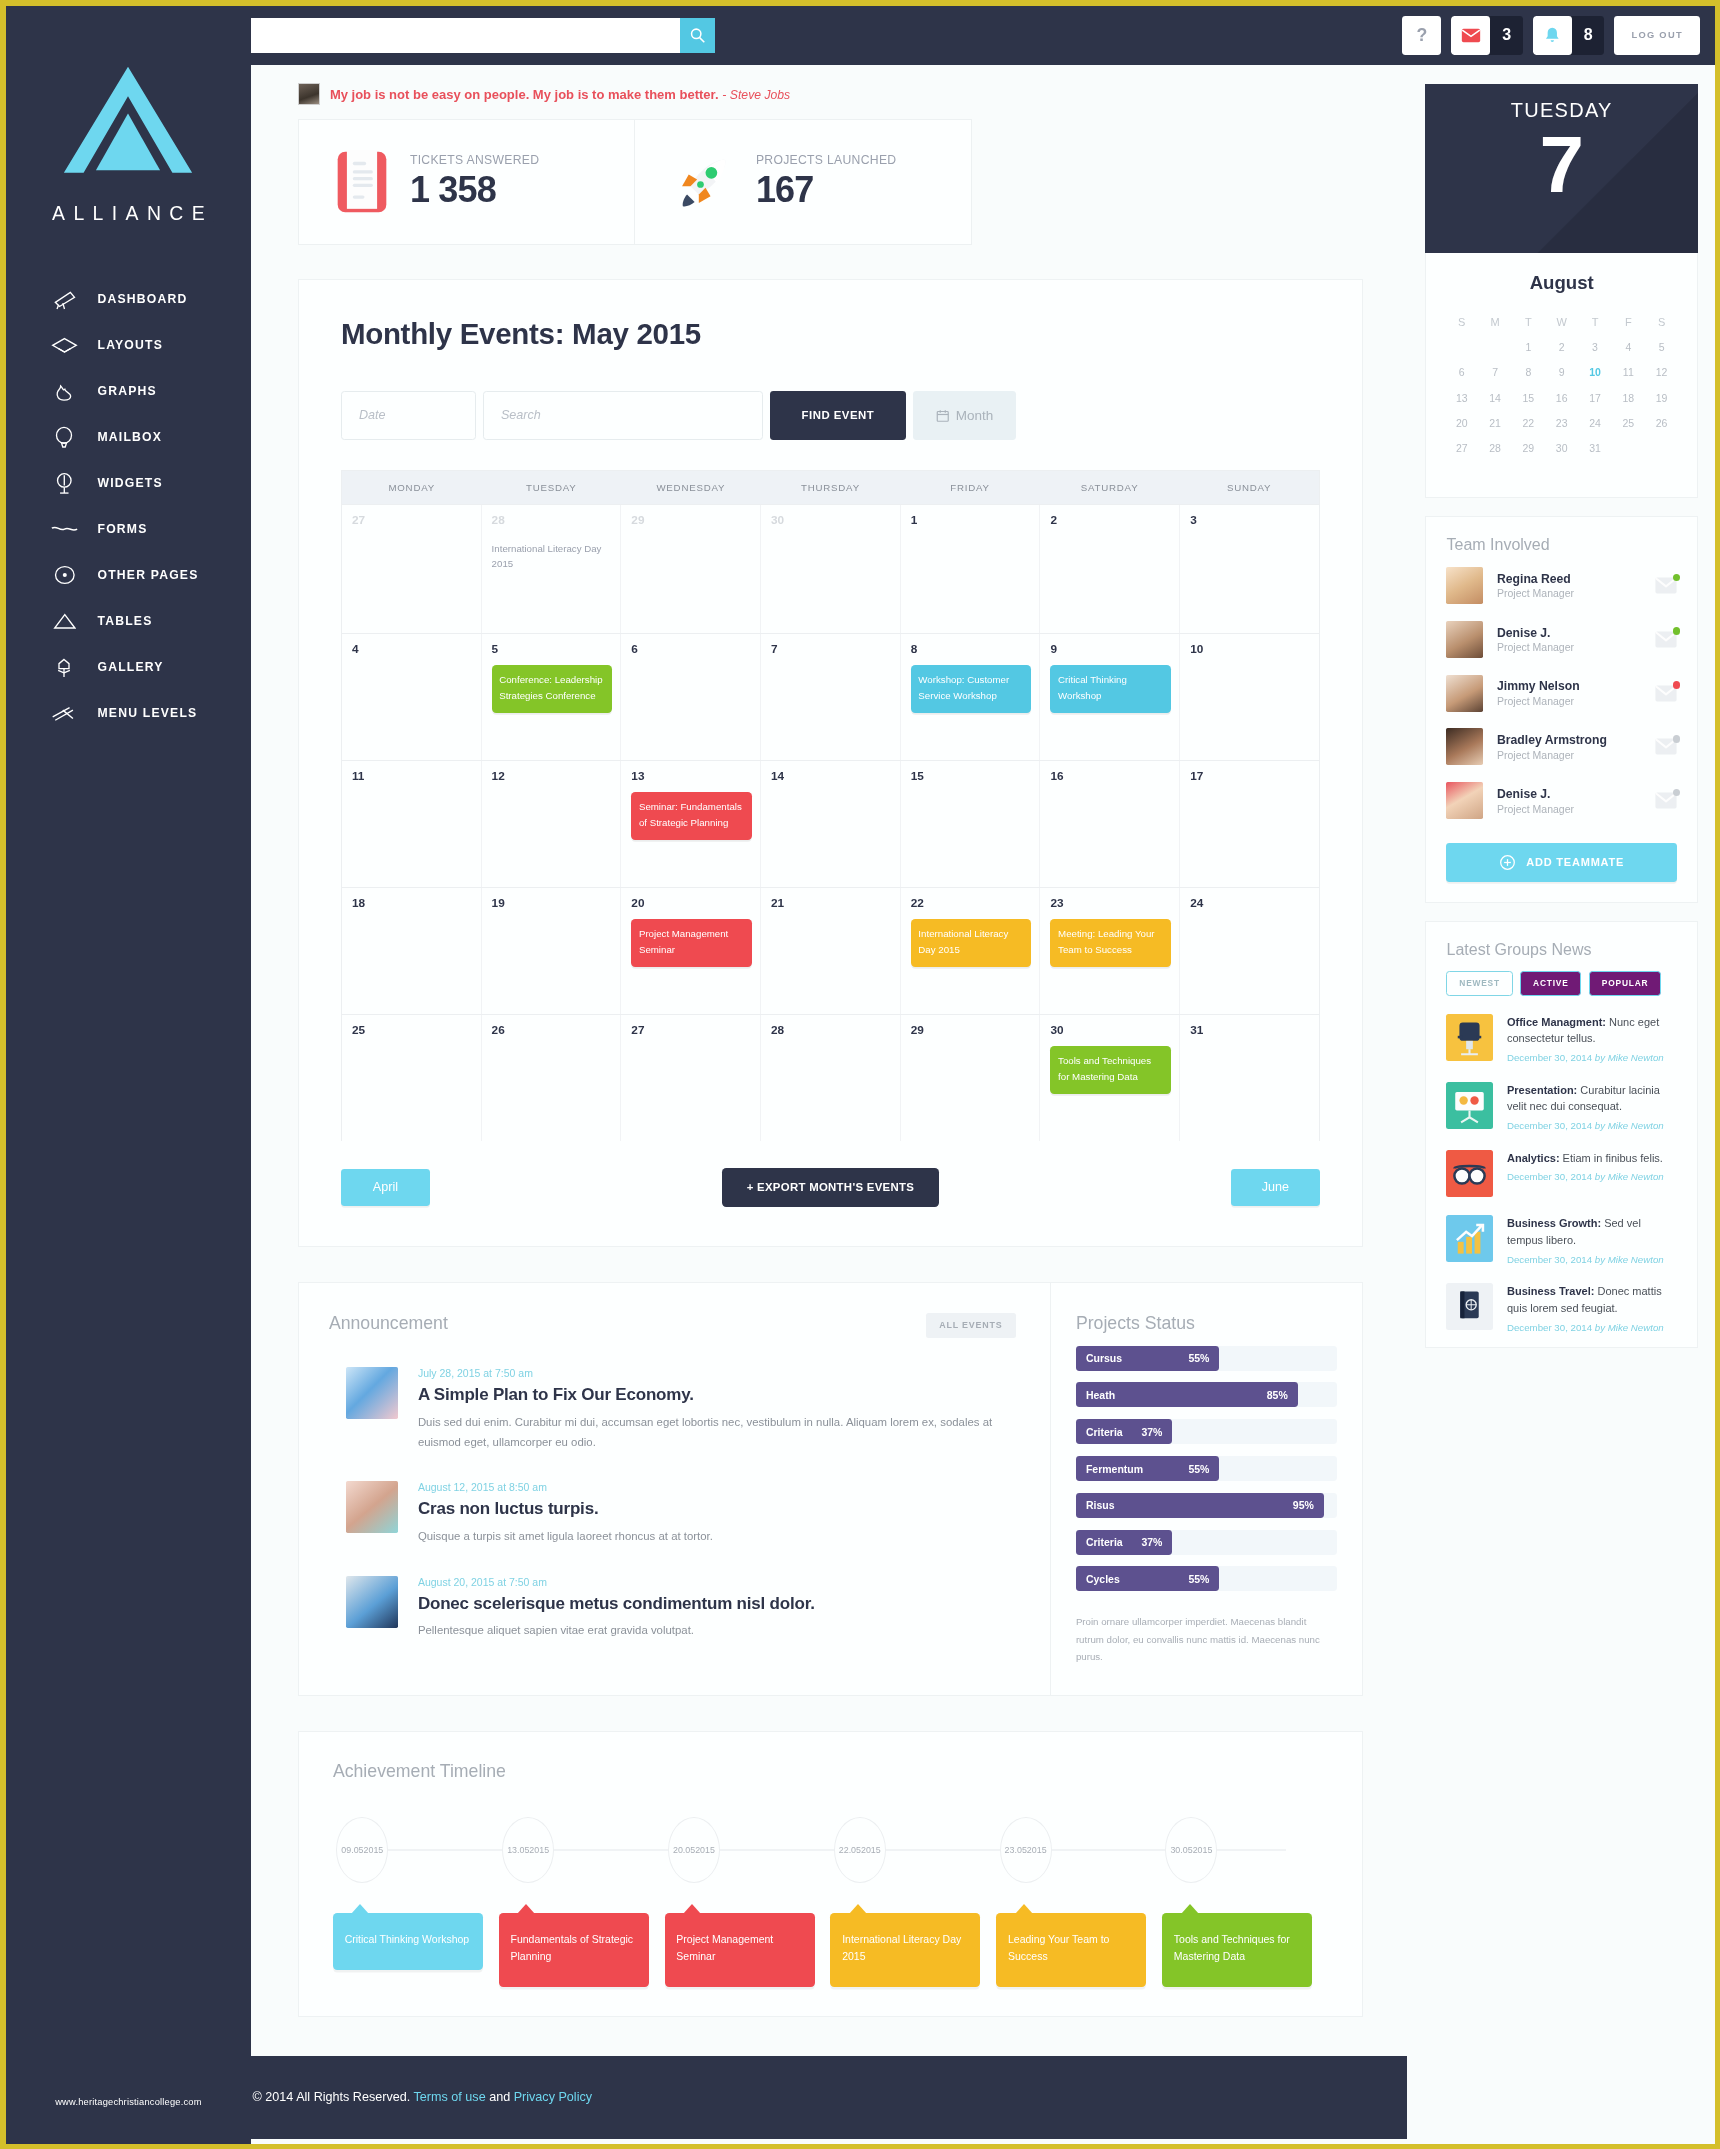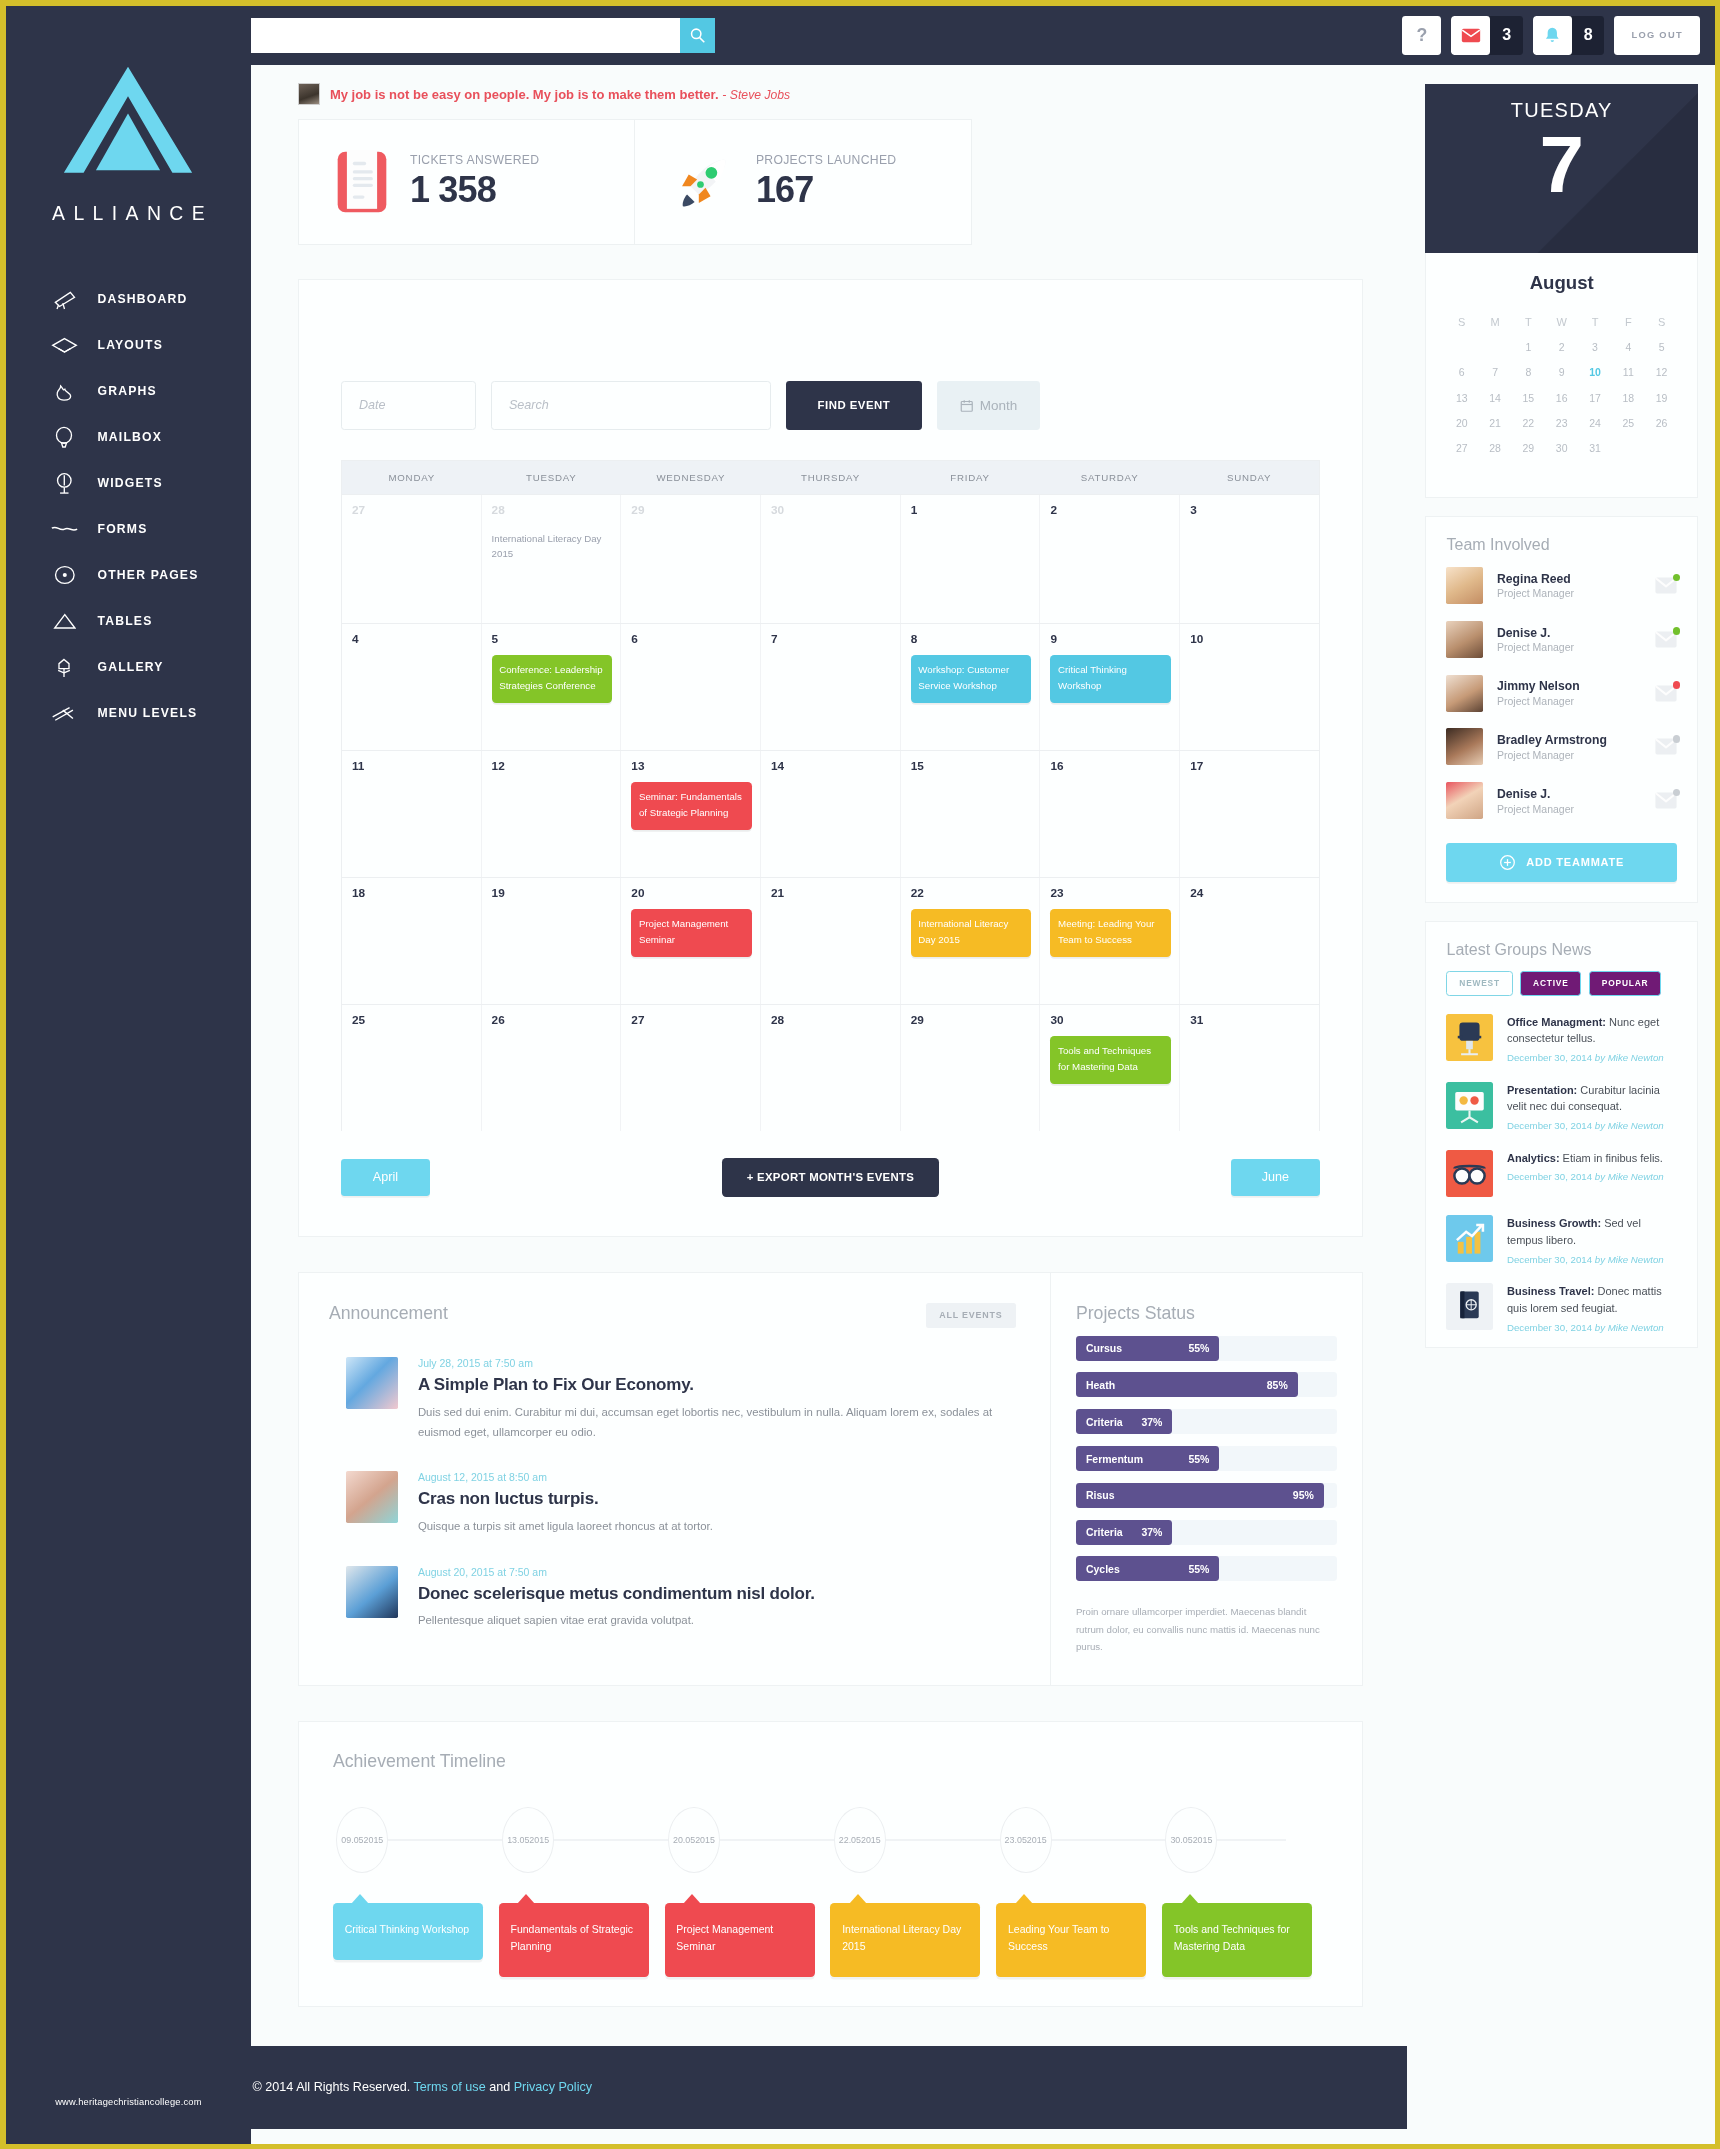--- a/index.html
+++ b/index.html
@@ -134,21 +134,21 @@
   .stat-label { font-size: 12.2px; color: #9aa0ad; letter-spacing: 0.3px; }
   .stat-num { font-size: 36px; font-weight: 700; color: #2e3449; margin-top: 1.7px; letter-spacing:-0.8px;}
 
   
   .card {
     background: #fdffff; border: 0.8px solid #eef2f3;
     margin: 34px 44px 0 47px; padding: 37px 42px 39px 42px;
   }
   .card-title { font-size: 29.5px; font-weight: 700; color: #2e3449; letter-spacing: -0.3px;}
 
-  .filter-row { display: flex; align-items: center; gap: 15px; margin-top: 64px; }
+  .filter-row { display: flex; align-items: center; gap: 7px; margin-top: 40px; }
   .fld {
     height: 49px; border: 0.8px solid #e6ecee; border-radius: 3.4px; background:#fdffff;
     padding: 0 17px; font-size: 12.6px; color: #5d6470; outline: none;
     font-family: "Liberation Sans", sans-serif;
   }
   .fld::placeholder { color: #b9bfc7; font-style: italic; }
   .fld-date { width: 135px; }
   .fld-search { width: 280px; }
   .btn-find {
     height: 49px; width: 136px; background: #2e3449; color: #fff; border: none;
@@ -536,20 +536,21 @@
             </svg>
             <div>
               <div class="stat-label">PROJECTS LAUNCHED</div>
               <div class="stat-num">167</div>
             </div>
           </div>
 
         </div>
 
         <section class="card">
+          <h1 class="card-title">Monthly Events: May 2015</h1>
 
           <div class="filter-row">
             <input class="fld fld-date" type="text" placeholder="Date" style="">
             <input class="fld fld-search" type="text" placeholder="Search" style="">
             <button class="btn-find">FIND EVENT</button>
             <button class="btn-month">
               <svg width="13.5" height="13.5" viewBox="0 0 16 16" fill="none" stroke="#aab3bb" stroke-width="1.4">
                 <rect x="1.5" y="3" width="13" height="11.5" rx="1"></rect>
                   <path d="M1.5 6.5 h13"></path>
                   <path d="M5 1.5 v3"></path>

